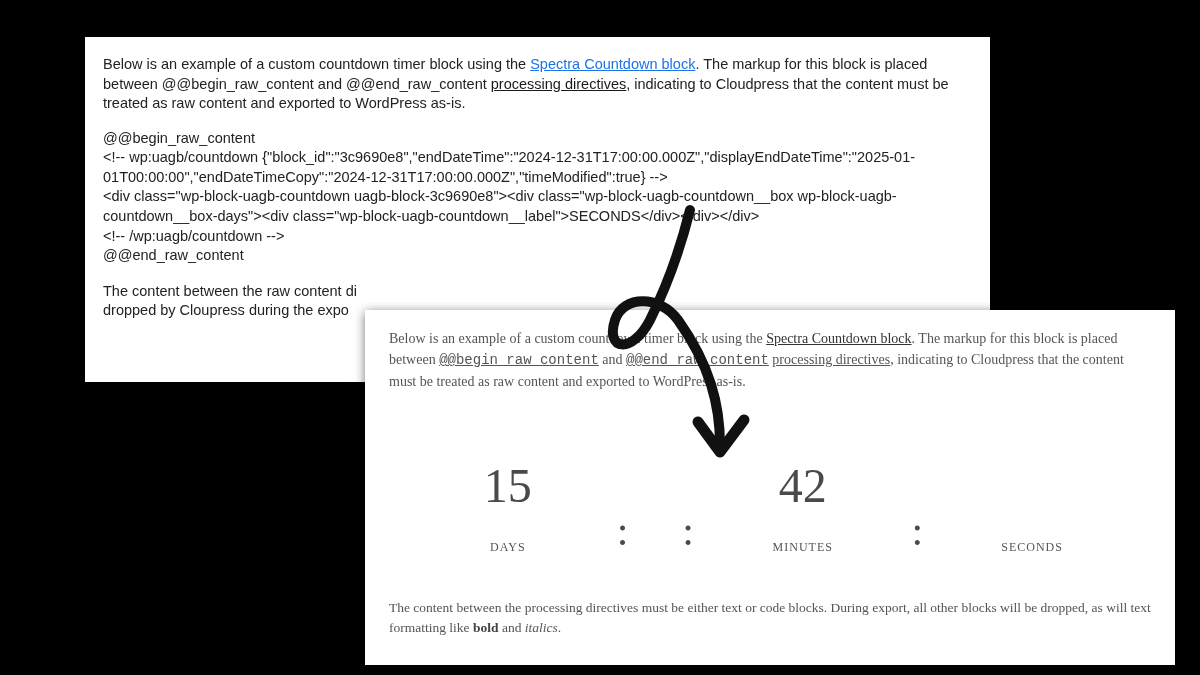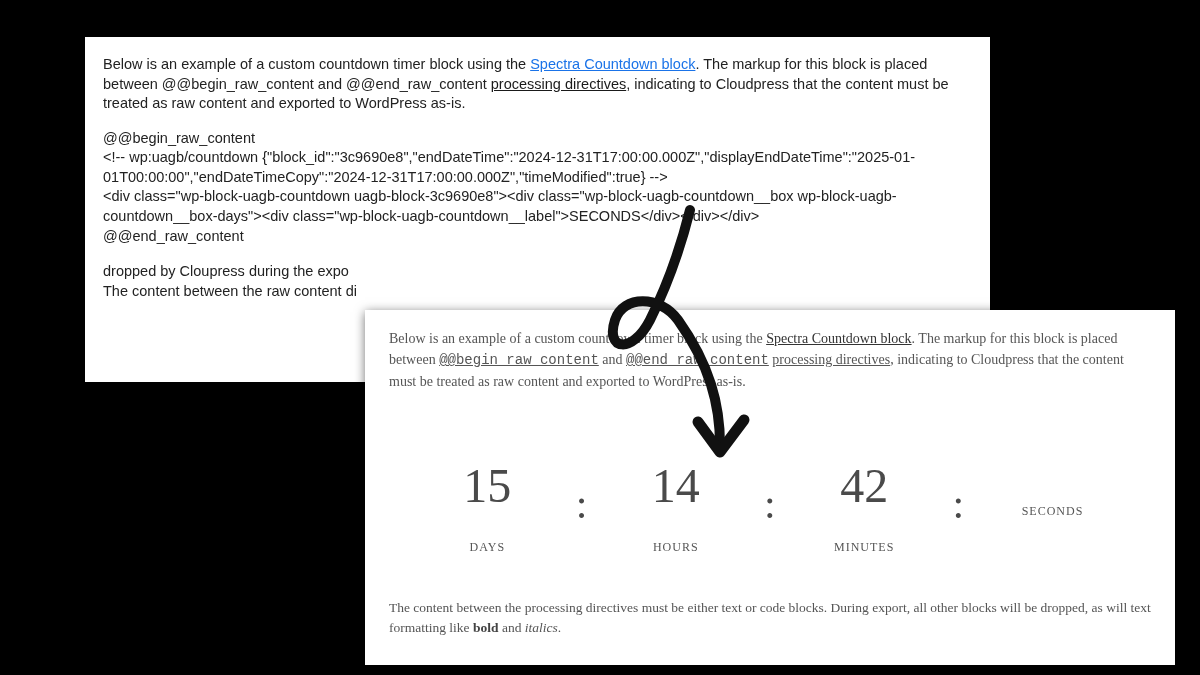--- a/index.html
+++ b/index.html
@@ -75,21 +75,21 @@
     text-decoration: underline;
     color: #555;
   }
   .card-front a.pd {
     color: #555;
     text-decoration: underline;
   }
   .countdown {
     display: flex;
     justify-content: space-evenly;
-    align-items: center;
+    align-items: flex-end;
     margin: 58px 10px 42px 10px;
   }
   .cd-col {
     text-align: center;
     min-width: 110px;
   }
   .cd-val {
     font-size: 48px;
     color: #4a4a4a;
     font-weight: 400;
@@ -129,43 +129,40 @@
 <div class="stage">
 
   <div class="card-back">
     <div>
       <span>Below is an example of a custom countdown timer block using the </span><a href="#" class="">Spectra Countdown block</a><span>. The markup for this block is placed between @@begin_raw_content and @@end_raw_content </span><a href="#" class="plain">processing directives</a><span>, indicating to Cloudpress that the content must be treated as raw content and exported to WordPress as-is.</span>
     </div>
     <div class="code">
       <div>@@begin_raw_content</div>
       <div>&lt;!-- wp:uagb/countdown {"block_id":"3c9690e8","endDateTime":"2024-12-31T17:00:00.000Z","displayEndDateTime":"2025-01-01T00:00:00","endDateTimeCopy":"2024-12-31T17:00:00.000Z","timeModified":true} --&gt;</div>
       <div>&lt;div class="wp-block-uagb-countdown uagb-block-3c9690e8"&gt;&lt;div class="wp-block-uagb-countdown__box wp-block-uagb-countdown__box-days"&gt;&lt;div class="wp-block-uagb-countdown__label"&gt;SECONDS&lt;/div&gt;&lt;/div&gt;&lt;/div&gt;</div>
+      <div>&lt;!-- /wp:uagb/countdown --&gt;</div>
       <div>@@end_raw_content</div>
     </div>
     <div class="followup">
+      <div>The content between the raw content di</div>
       <div>dropped by Cloupress during the expo</div>
-      <div>The content between the raw content di</div>
     </div>
   </div>
 
   <div class="card-front">
     <div>
       <span>Below is an example of a custom countdown timer block using the </span><a href="#" class="spectra">Spectra Countdown block</a><span>. The markup for this block is placed between </span><span class="mono">@@begin_raw_content</span><span> and </span><span class="mono">@@end_raw_content</span><span> </span><a href="#" class="pd">processing directives</a><span>, indicating to Cloudpress that the content must be treated as raw content and exported to WordPress as-is.</span>
     </div>
 
     <div class="countdown">
       <div class="cd-col">
         <div class="cd-val">15</div>
         <div class="cd-label">DAYS</div>
       </div>
       <div class="cd-sep">:</div>
-      <div class="cd-col">
-        <div class="cd-val">14</div>
-        <div class="cd-label">HOURS</div>
-      </div>
       <div class="cd-sep">:</div>
       <div class="cd-col">
         <div class="cd-val">42</div>
         <div class="cd-label">MINUTES</div>
       </div>
       <div class="cd-sep">:</div>
       <div class="cd-col">
         <div class="cd-label">SECONDS</div>
       </div>
     </div>

